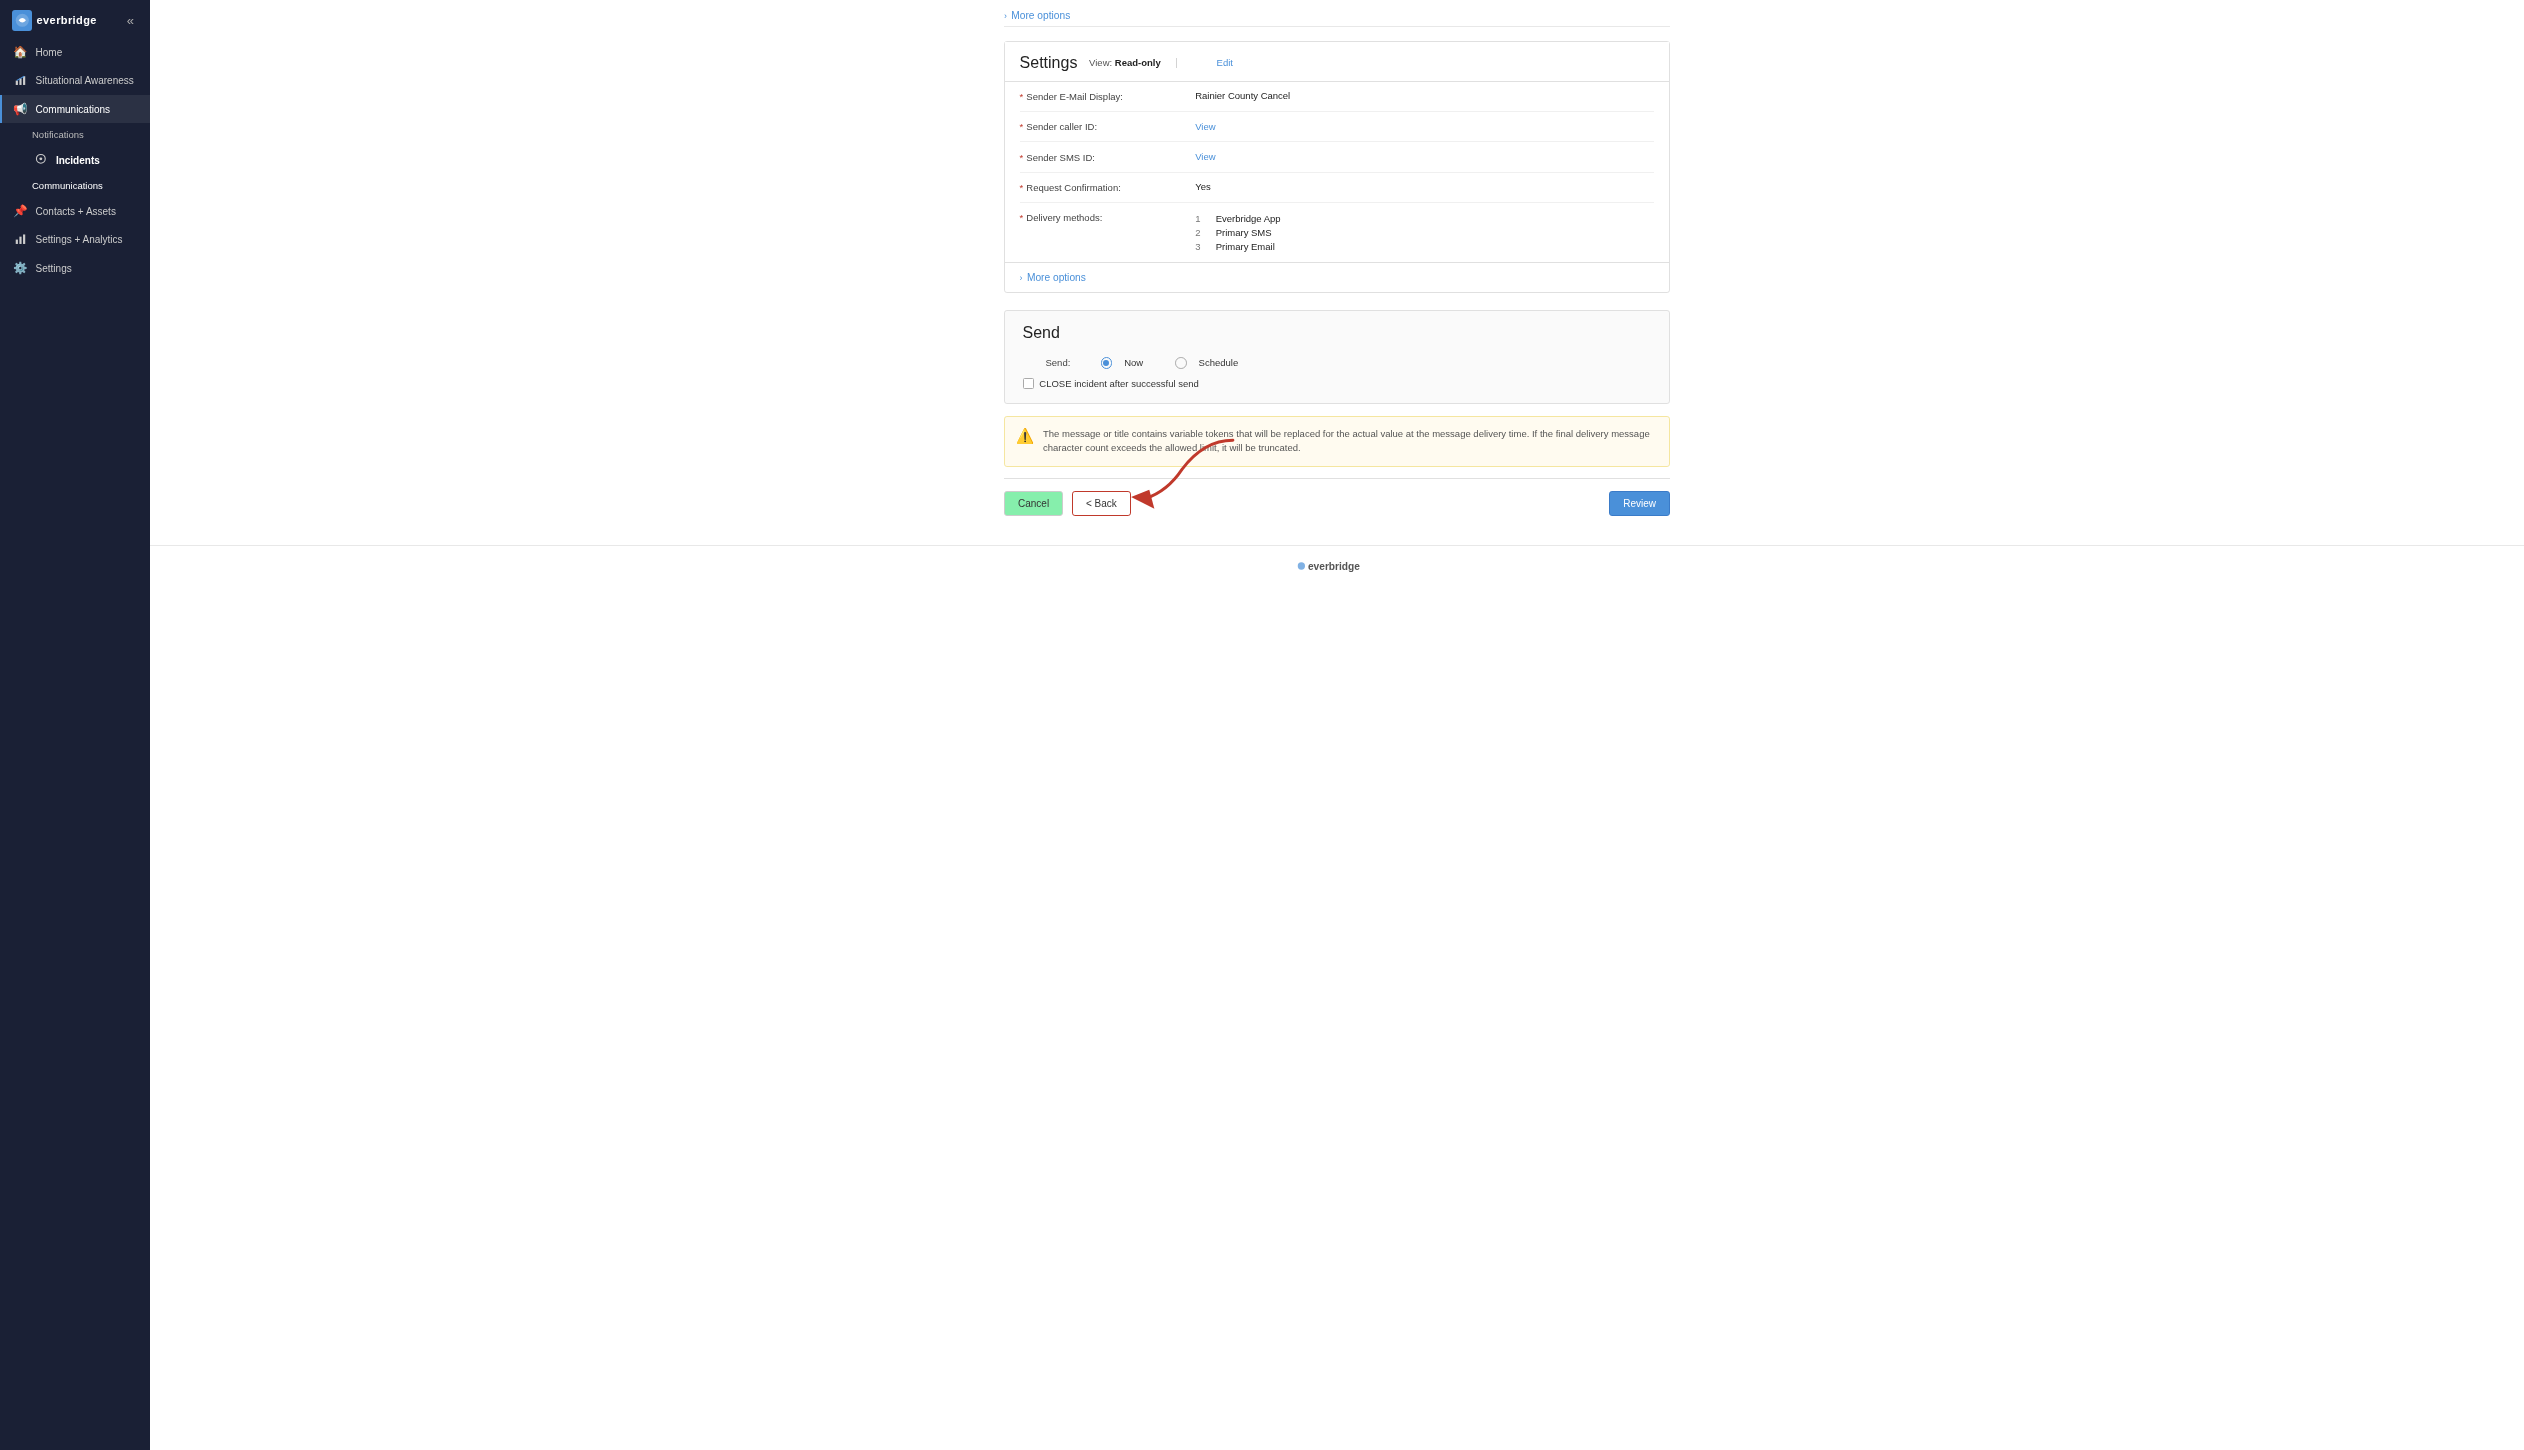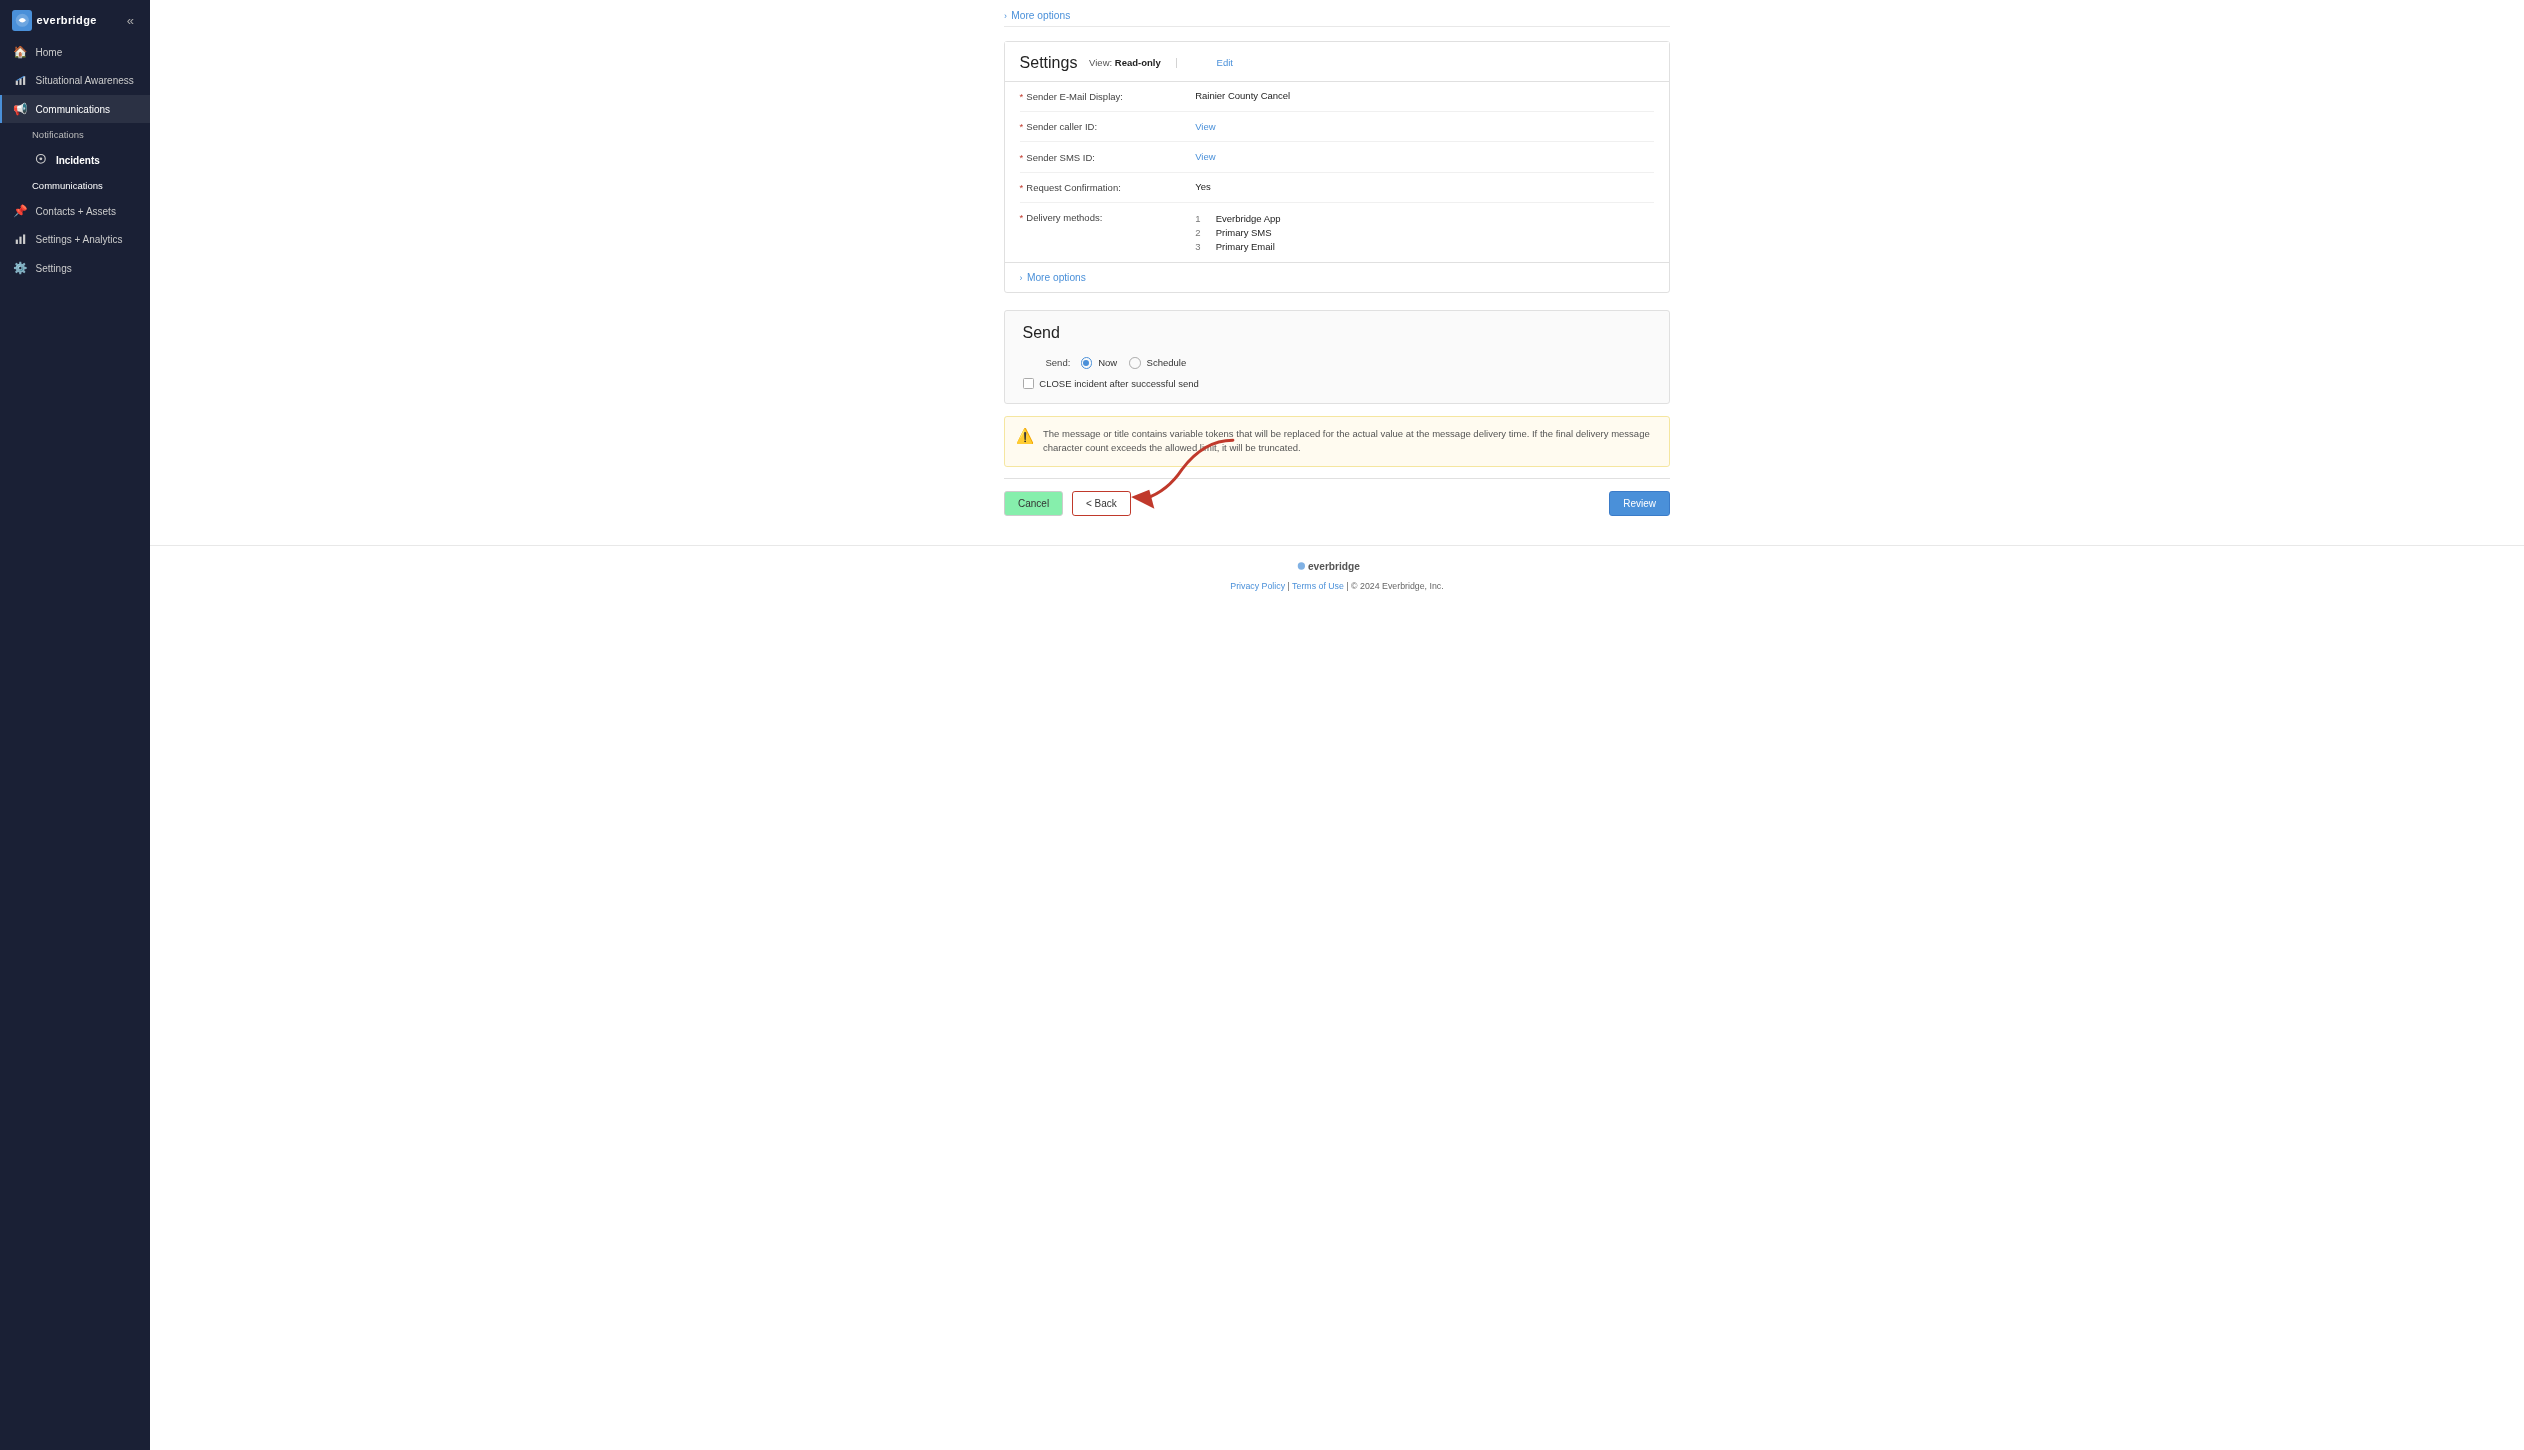--- a/index.html
+++ b/index.html
@@ -259,21 +259,21 @@
       padding: 7.3px 17.5px 14.6px 17.5px;
     }
     .send-row {
       display: flex;
       align-items: center;
       gap: 10.2px;
       margin-bottom: 8.8px;
     }
     .send-label { font-size: 9.5px; color: #444; margin-left: 23px; }
     .radio-group { display: flex; align-items: center; gap: 11.7px; }
-    .radio-item { display: flex; align-items: center; gap: 6px; font-size: 9.5px; color: #333; }
+    .radio-item { display: flex; align-items: center; gap: 12px; font-size: 9.5px; color: #333; margin-left: 20px; }
     .radio-circle {
       width: 11.7px;
       height: 11.7px;
       border-radius: 50%;
       border: 1.5px solid #4a90d9;
       display: flex;
       align-items: center;
       justify-content: center;
     }
     .radio-circle.selected::after {
@@ -583,23 +583,16 @@
       </div>
     </div>
 
     <div class="page-footer">
       <div class="footer-logo">
         <svg width="80" height="16" viewBox="0 0 110 22" style="font-size:18px">
           <circle cx="6" cy="11" r="5" fill="#4a90d9" opacity="0.7"></circle>
           <text x="15" y="16" font-size="14" fill="#555" font-family="Arial" font-weight="600">everbridge</text>
         </svg>
       </div>
-      <div class="footer-links">
-        <a>Privacy Policy</a>
-        <span> | </span>
-        <a>Terms of Use</a>
-        <span> | </span>
-        <span>© 2024 Everbridge, Inc.</span>
-      </div>
     </div>
   </div>
 </div>
 
 
 </body></html>

